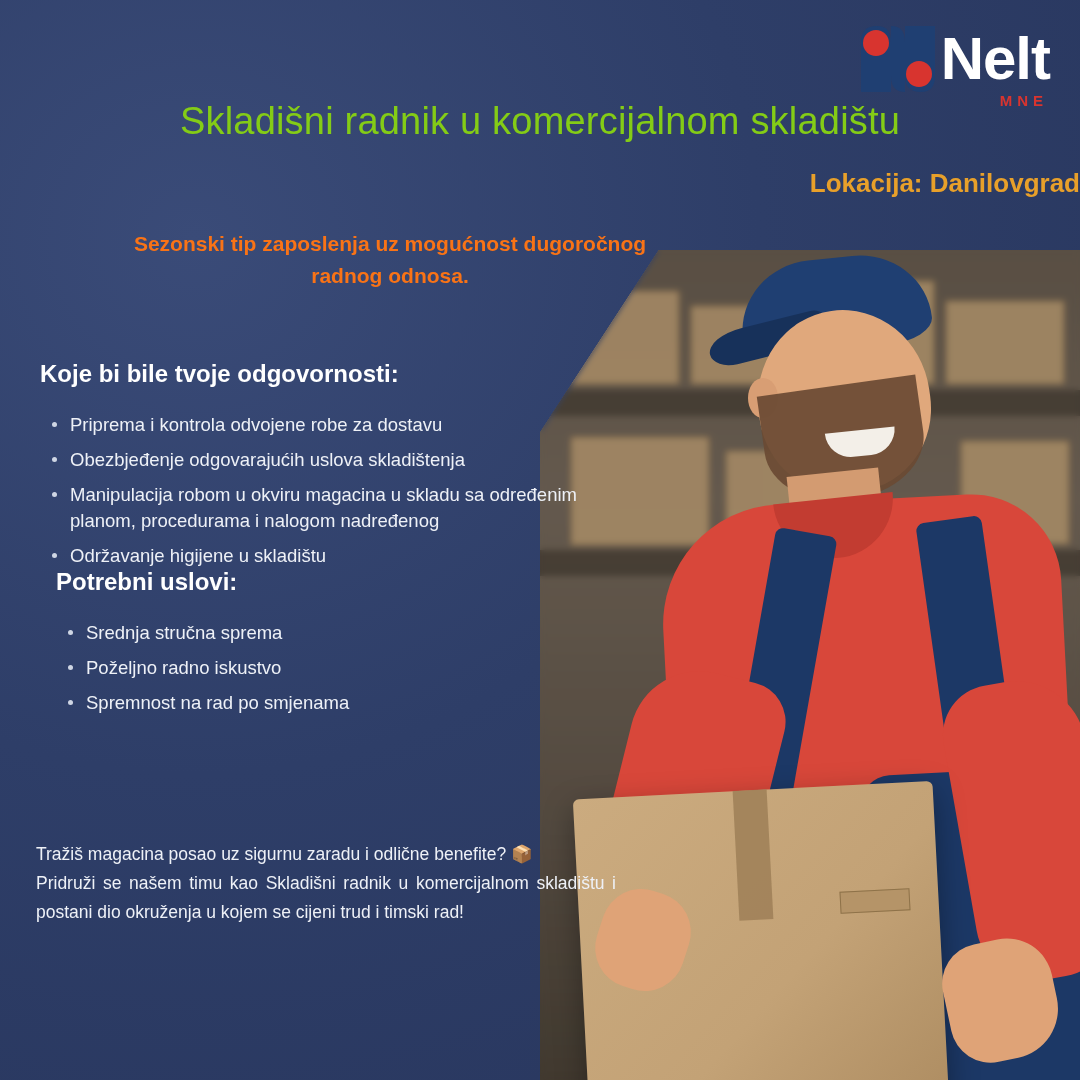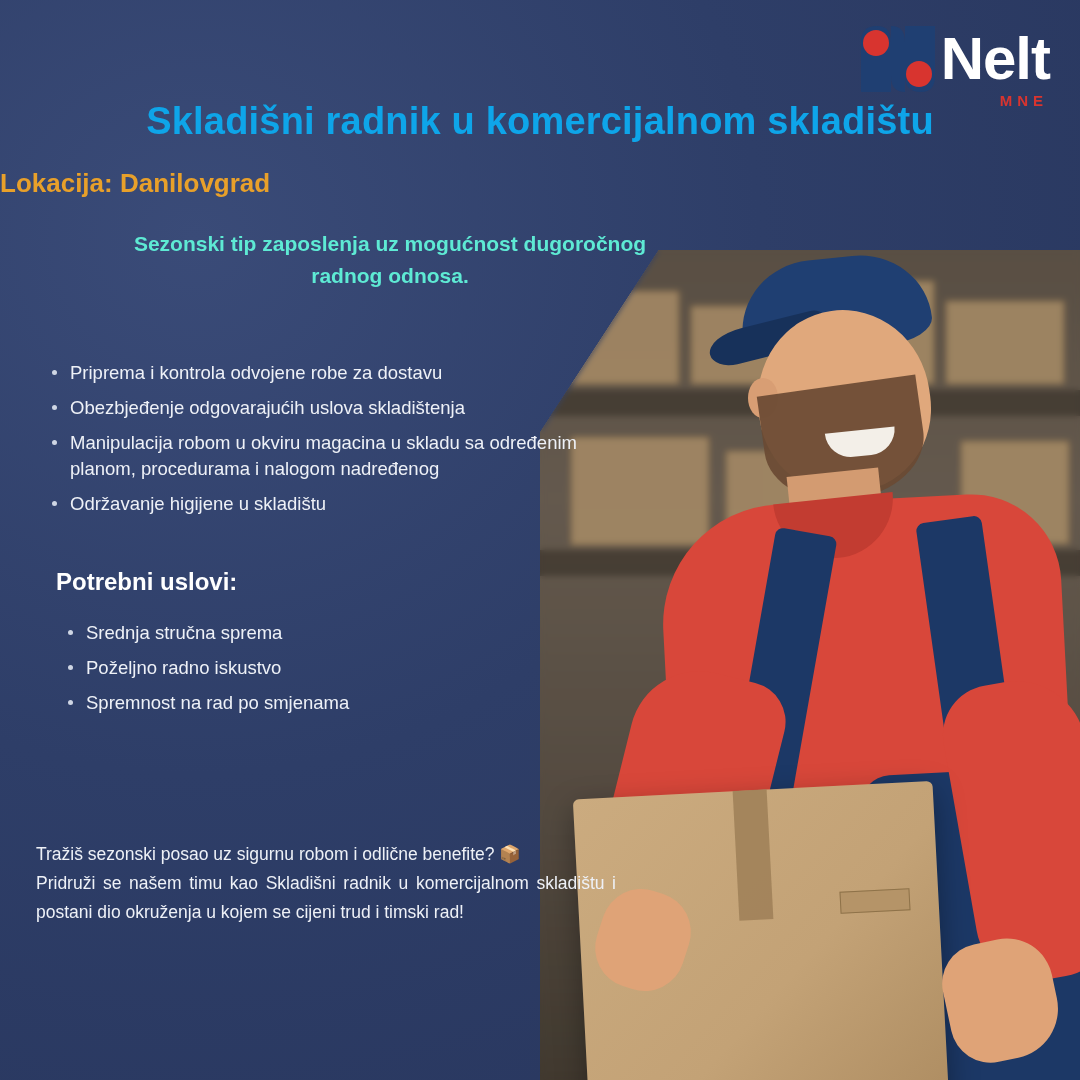--- a/index.html
+++ b/index.html
@@ -249,41 +249,41 @@
     color: #d8342f;
     padding-left: 25px;
   }
 
   
   .title {
     position: absolute;
     left: 0; right: 0;
     top: 100px;
     text-align: center;
-    color: #0ea5e9;
+    color: #84cc16;
     font-size: 38px;
-    font-weight: bold;
+    font-weight: normal;
     letter-spacing: .2px;
   }
   .location {
     position: absolute;
     left: 0; right: 0;
     top: 168px;
-    text-align: left;
+    text-align: right;
     color: #e8a02a;
     font-size: 26px;
     font-weight: bold;
   }
   .subnote {
     position: absolute;
     left: 110px;
     width: 560px;
     top: 228px;
     text-align: center;
-    color: #5eead4;
+    color: #f97316;
     font-size: 21px;
     font-weight: bold;
     line-height: 32px;
   }
 
   .section {
     position: absolute;
     left: 40px;
     width: 600px;
   }
@@ -385,34 +385,35 @@
       <div class="logo-word">Nelt</div>
       <div class="logo-sub">MNE</div>
     </div>
   </div>
 
   <div class="title">Skladišni radnik u komercijalnom skladištu</div>
   <div class="location">Lokacija: Danilovgrad</div>
   <div class="subnote">Sezonski tip zaposlenja uz mogućnost dugoročnog radnog odnosa.</div>
 
   <div class="section" id="responsibilities">
+    <div class="section-head">Koje bi bile tvoje odgovornosti:</div>
     <ul>
       <li>Priprema i kontrola odvojene robe za dostavu</li>
       <li>Obezbjeđenje odgovarajućih uslova skladištenja</li>
       <li>Manipulacija robom u okviru magacina u skladu sa određenim planom, procedurama i nalogom nadređenog</li>
       <li>Održavanje higijene u skladištu</li>
     </ul>
   </div>
 
   <div class="section" id="requirements">
     <div class="section-head">Potrebni uslovi:</div>
     <ul>
       <li>Srednja stručna sprema</li>
       <li>Poželjno radno iskustvo</li>
       <li>Spremnost na rad po smjenama</li>
     </ul>
   </div>
 
   <div class="footer">
-    <div class="line1">Tražiš sezonski posao uz sigurnu robom i odlične benefite? 📦</div>
+    <div class="line1">Tražiš magacina posao uz sigurnu zaradu i odlične benefite? 📦</div>
     <div>Pridruži se našem timu kao Skladišni radnik u komercijalnom skladištu i postani dio okruženja u kojem se cijeni trud i timski rad!</div>
   </div>
 </div>
 
 </body></html>

